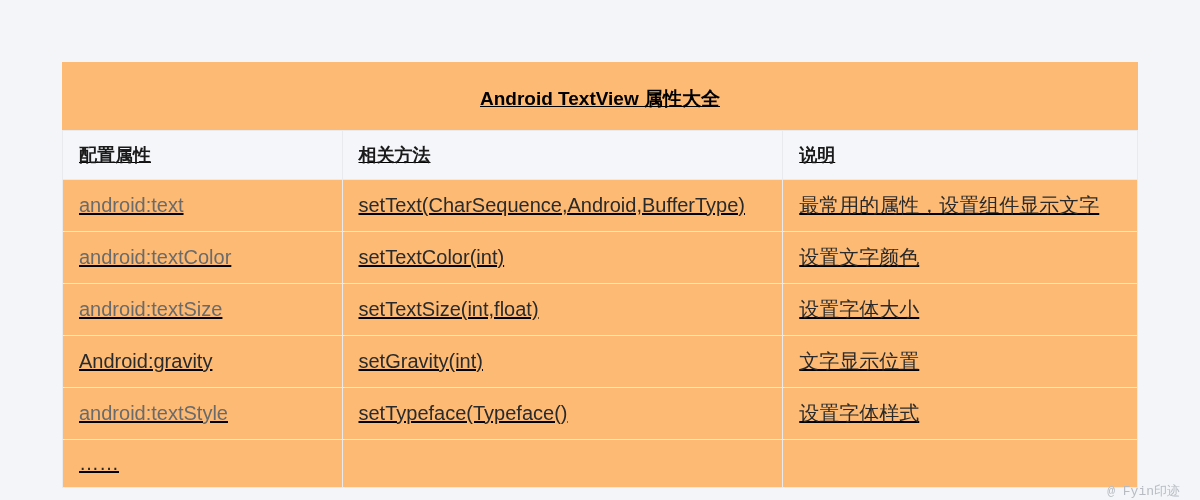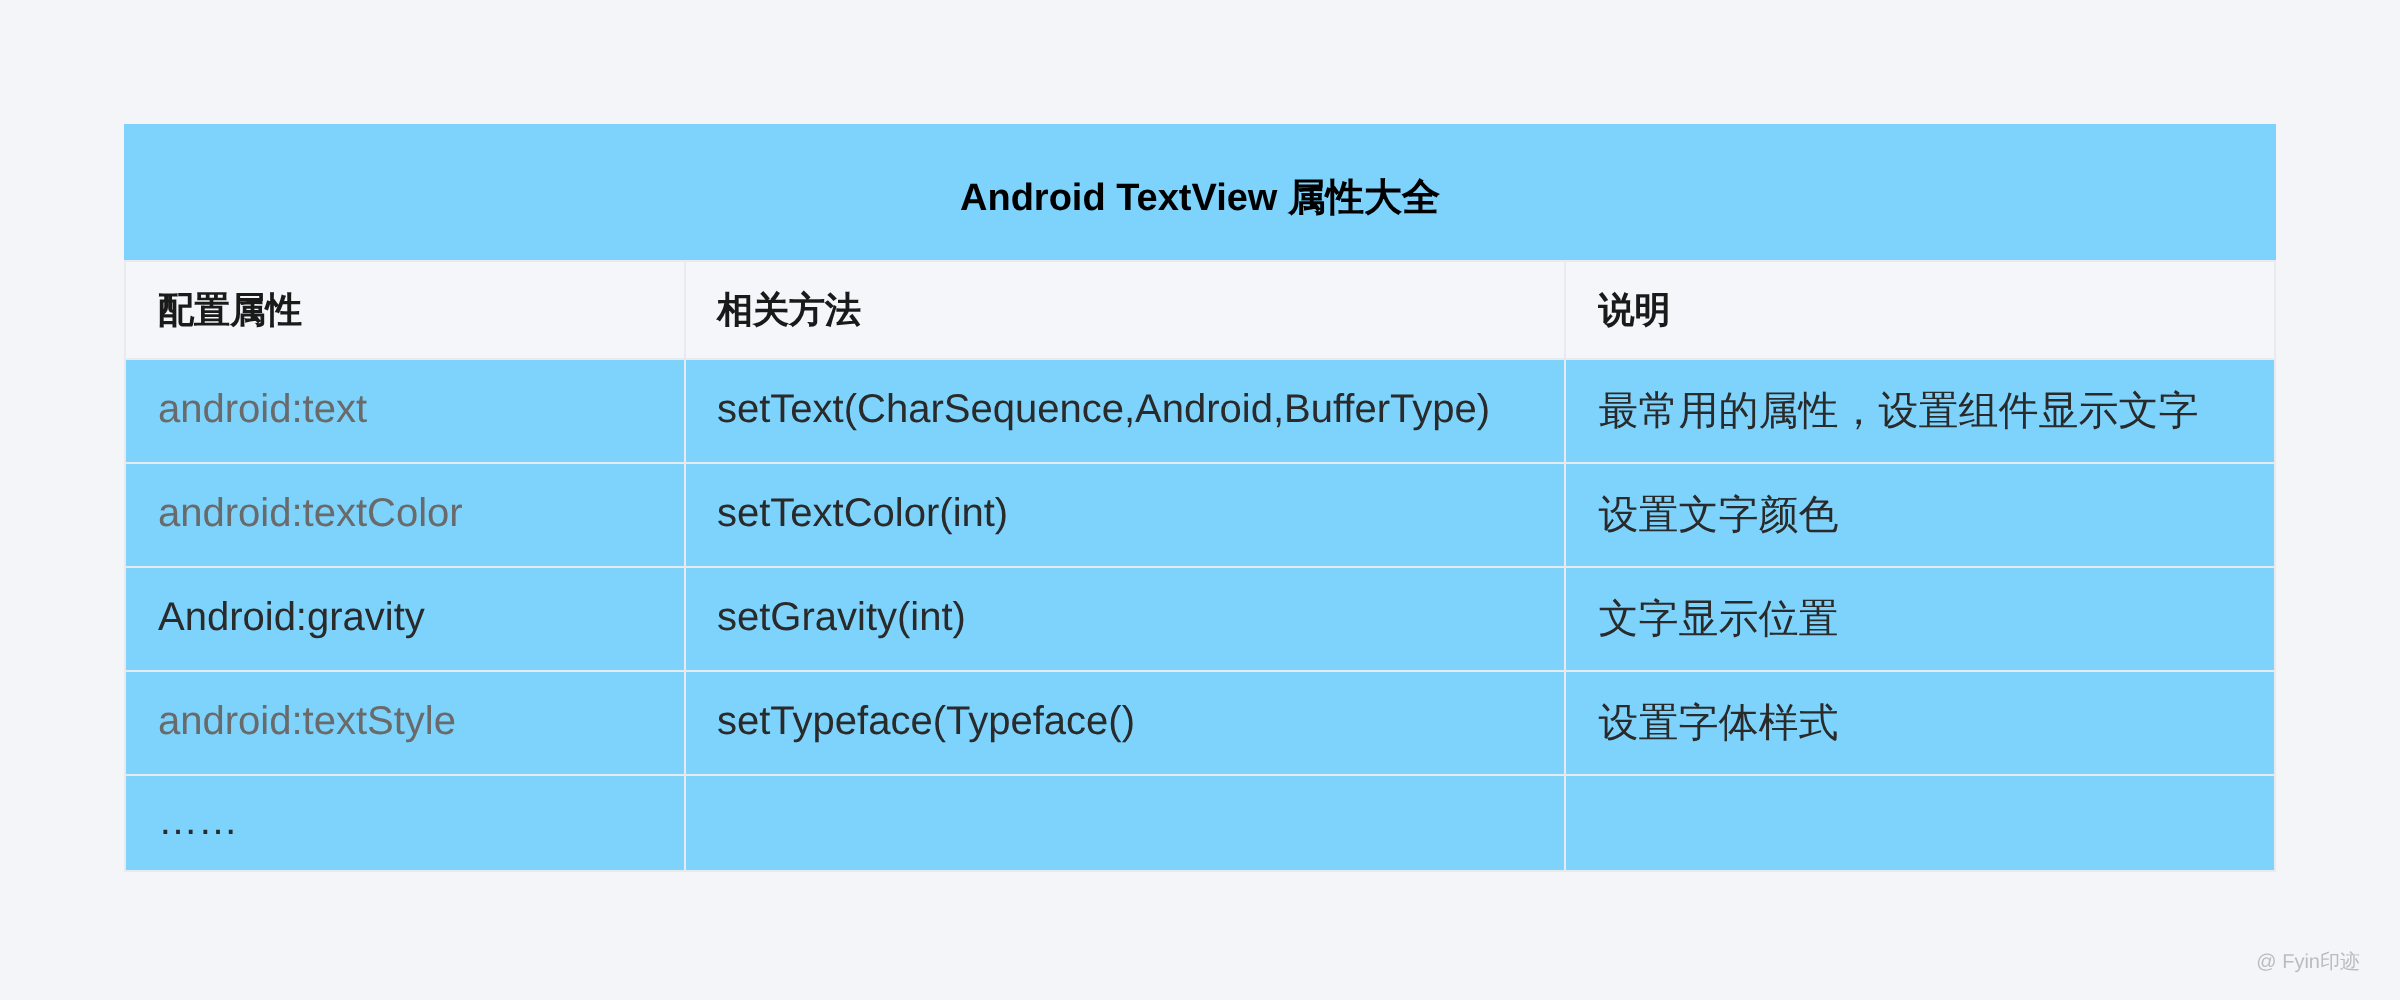--- a/index.html
+++ b/index.html
@@ -9,22 +9,23 @@
     }
     body {
       font-family: -apple-system, BlinkMacSystemFont, "Segoe UI", "PingFang SC", "Hiragino Sans GB", "Microsoft YaHei", sans-serif;
       background-color: #f3f5f9;
       width: 1200px;
       height: 500px;
       padding: 62px 62px 30px 62px;
       position: relative;
     }
     .table-container {
-      background-color: #7dd3fc;
+      background-color: #fdba74;
       width: 100%;
+      text-decoration: underline;
     }
     .table-title {
       text-align: center;
       font-size: 19px;
       font-weight: 700;
       color: #000000;
       padding: 24px 0 18px 0;
     }
     table {
       width: 100%;
@@ -45,24 +46,25 @@
       font-size: 20px;
       color: #2a2a2a;
       padding: 12px 16px;
       border: 1px solid #e8eaed;
     }
     td.col-attr {
       color: #6a6a6a;
     }
     .watermark {
       position: absolute;
-      bottom: 12px;
+      bottom: 0;
       right: 20px;
-      font-size: 10px;
+      font-size: 13px;
       color: #b8bcc2;
+      font-family: Liberation Mono, monospace;
     }
     col.c1 { width: 26%; }
     col.c2 { width: 41%; }
     col.c3 { width: 33%; }
   </style>
 </head>
 <body>
 
 <div class="table-container">
   <div class="table-title">Android TextView 属性大全</div>
@@ -84,20 +86,25 @@
         <td class="col-attr">android:text</td>
         <td>setText(CharSequence,Android,BufferType)</td>
         <td>最常用的属性，设置组件显示文字</td>
       </tr>
       <tr>
         <td class="col-attr">android:textColor</td>
         <td>setTextColor(int)</td>
         <td>设置文字颜色</td>
       </tr>
       <tr>
+        <td class="col-attr">android:textSize</td>
+        <td>setTextSize(int,float)</td>
+        <td>设置字体大小</td>
+      </tr>
+      <tr>
         <td>Android:gravity</td>
         <td>setGravity(int)</td>
         <td>文字显示位置</td>
       </tr>
       <tr>
         <td class="col-attr">android:textStyle</td>
         <td>setTypeface(Typeface()</td>
         <td>设置字体样式</td>
       </tr>
       <tr>

